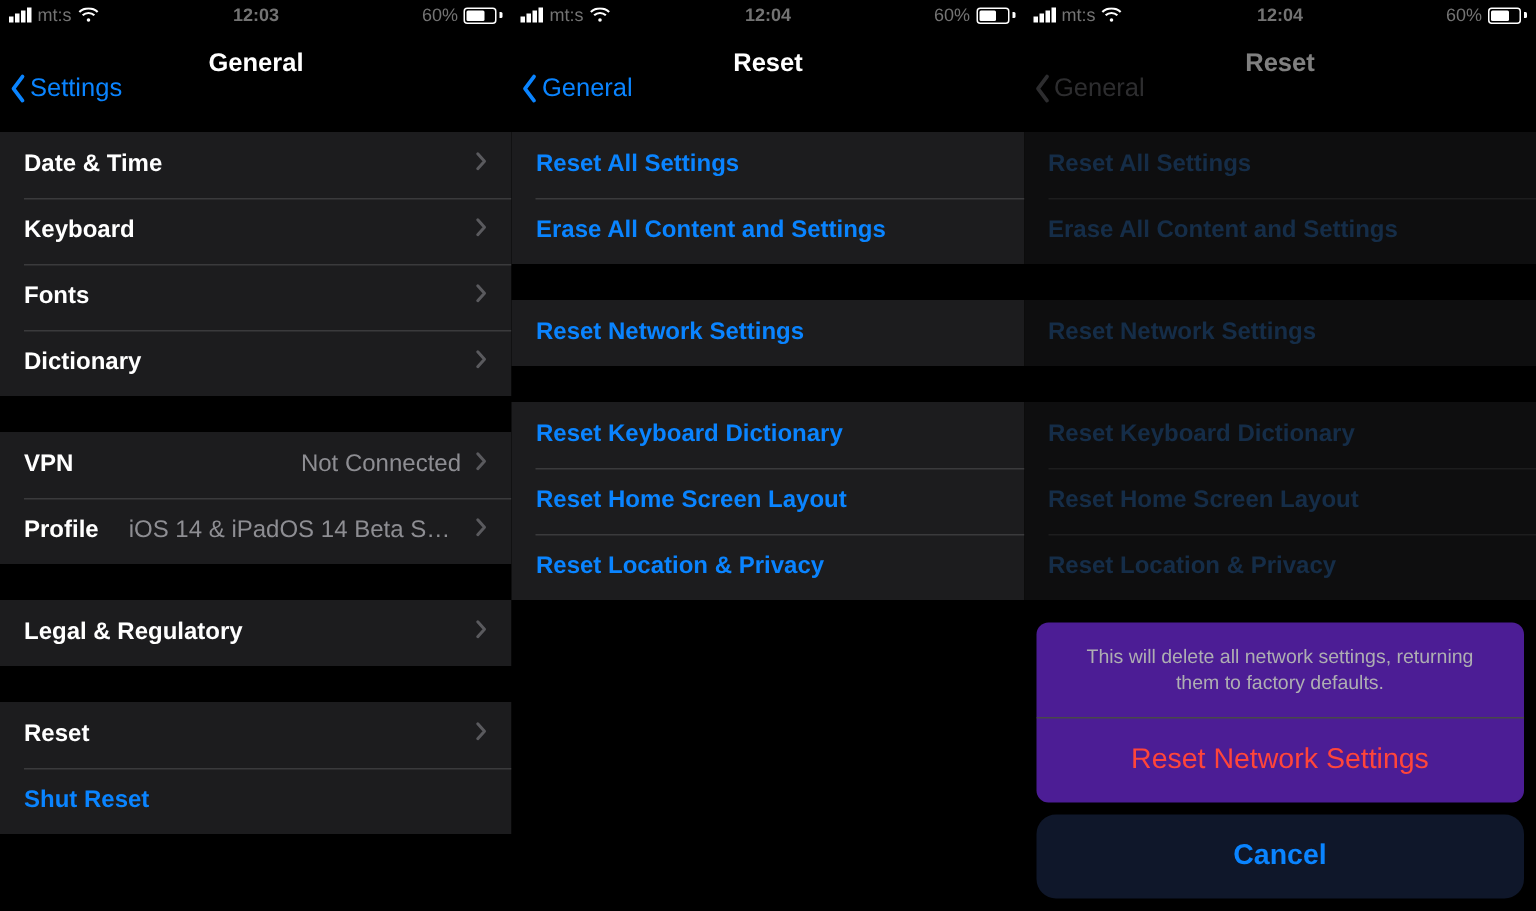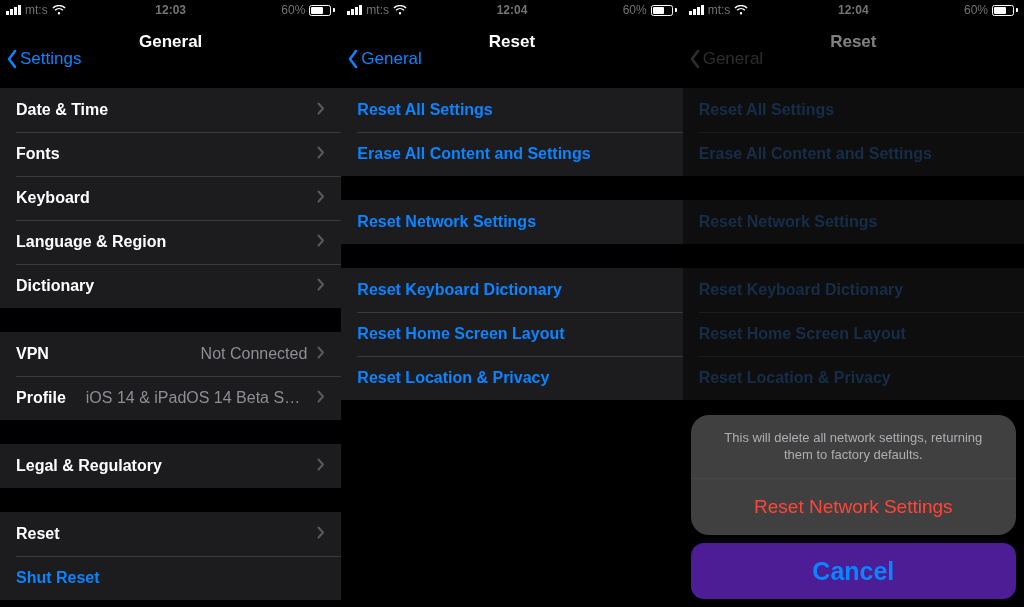--- a/index.html
+++ b/index.html
@@ -34,25 +34,25 @@
     .row { background:#1c1c1e; min-height:44px; display:flex; align-items:center; padding:0 16px; font-size:16px; color:#fff; position:relative; }
     .row + .row::before { content:""; position:absolute; top:0; left:16px; right:0; height:0.5px; background:#3a3a3c; }
     .row .label { flex:1; white-space:nowrap; overflow:hidden; text-overflow:ellipsis;font-weight:bold; }
     .row .detail { color:#8e8e93; font-size:16px; margin-left:8px; white-space:nowrap; overflow:hidden; text-overflow:ellipsis; max-width:60%; }
     .row .chev { color:#5a5a5e; margin-left:10px; flex-shrink:0; }
     .row.link { color:#0a84ff; }
     .row.link.dim { color:#2a5a8f; }
 
     
     .sheet-wrap { position:absolute; left:8px; right:8px; bottom:8px; }
-    .sheet { background:#404040; border-radius:18px; overflow:hidden; }
+    .sheet { background:#4c1d95; border-radius:8px; overflow:hidden; }
     .sheet-msg { padding:14px 20px; font-size:13px; color:#aeaeb2; text-align:center; line-height:1.35; border-bottom:0.5px solid #48484a; }
     .sheet-btn { height:56px; display:flex; align-items:center; justify-content:center; font-size:19px; }
     .sheet-btn.destructive { color:#ff453a; }
-    .sheet-cancel { margin-top:8px; background:#4c1d95; border-radius:13px; height:56px; display:flex; align-items:center; justify-content:center; font-size:25px; font-weight:600; color:#0a84ff; }
+    .sheet-cancel { margin-top:8px; background:#0f172a; border-radius:13px; height:56px; display:flex; align-items:center; justify-content:center; font-size:19px; font-weight:600; color:#0a84ff; }
   </style>
 </head>
 <body>
 
 <div class="screen">
   <div class="statusbar">
     <div class="sb-left">
       <span class="sig">
           <i></i>
           <i></i>
@@ -88,33 +88,27 @@
   </div>
   <div class="content">
     <div class="group first">
       <div class="row">
           <span class="label">Date &amp; Time</span>
           <span class="chev"><svg width="8" height="13" viewBox="0 0 8 13">
               <path fill="none" stroke="#5a5a5e" stroke-width="2" stroke-linecap="round" stroke-linejoin="round" d="M1.5 1.5 6 6.5l-4.5 5"></path>
             </svg></span>
         </div>
       <div class="row">
+          <span class="label">Keyboard</span>
+          <span class="chev"><svg width="8" height="13" viewBox="0 0 8 13">
+              <path fill="none" stroke="#5a5a5e" stroke-width="2" stroke-linecap="round" stroke-linejoin="round" d="M1.5 1.5 6 6.5l-4.5 5"></path>
+            </svg></span>
+        </div>
+      <div class="row">
           <span class="label">Fonts</span>
-          <span class="chev"><svg width="8" height="13" viewBox="0 0 8 13">
-              <path fill="none" stroke="#5a5a5e" stroke-width="2" stroke-linecap="round" stroke-linejoin="round" d="M1.5 1.5 6 6.5l-4.5 5"></path>
-            </svg></span>
-        </div>
-      <div class="row">
-          <span class="label">Keyboard</span>
-          <span class="chev"><svg width="8" height="13" viewBox="0 0 8 13">
-              <path fill="none" stroke="#5a5a5e" stroke-width="2" stroke-linecap="round" stroke-linejoin="round" d="M1.5 1.5 6 6.5l-4.5 5"></path>
-            </svg></span>
-        </div>
-      <div class="row">
-          <span class="label">Language &amp; Region</span>
           <span class="chev"><svg width="8" height="13" viewBox="0 0 8 13">
               <path fill="none" stroke="#5a5a5e" stroke-width="2" stroke-linecap="round" stroke-linejoin="round" d="M1.5 1.5 6 6.5l-4.5 5"></path>
             </svg></span>
         </div>
       <div class="row">
           <span class="label">Dictionary</span>
           <span class="chev"><svg width="8" height="13" viewBox="0 0 8 13">
               <path fill="none" stroke="#5a5a5e" stroke-width="2" stroke-linecap="round" stroke-linejoin="round" d="M1.5 1.5 6 6.5l-4.5 5"></path>
             </svg></span>
         </div>

